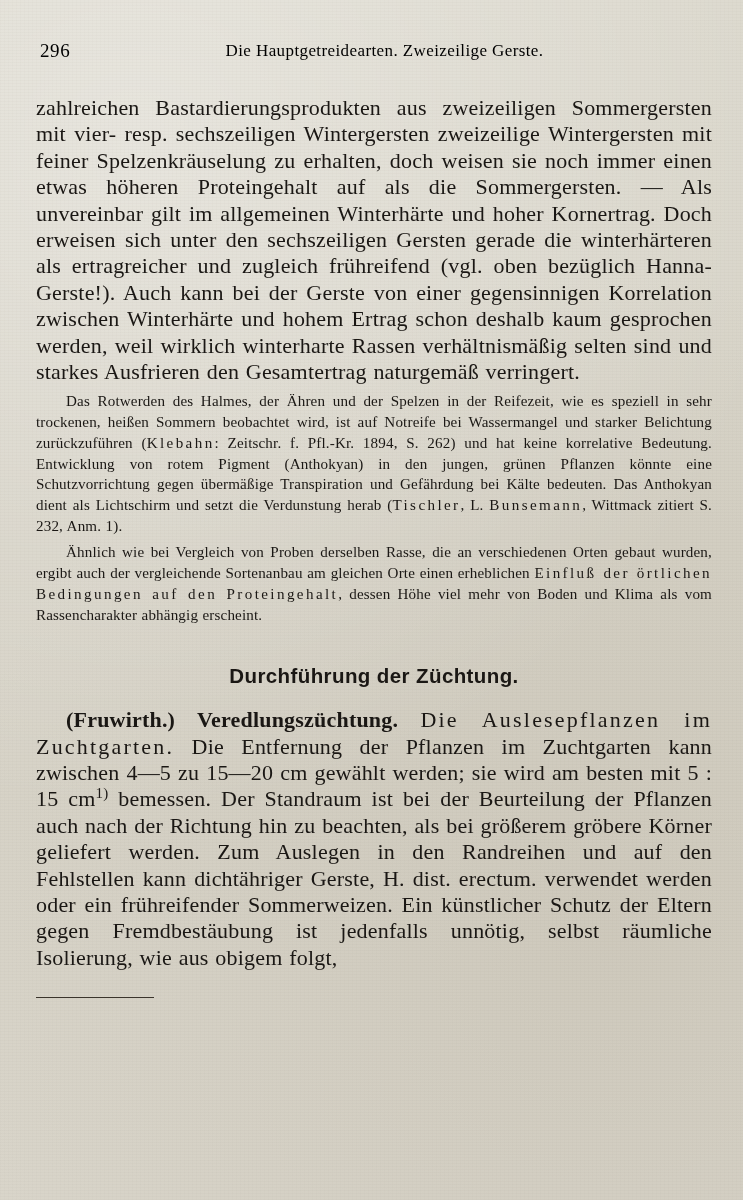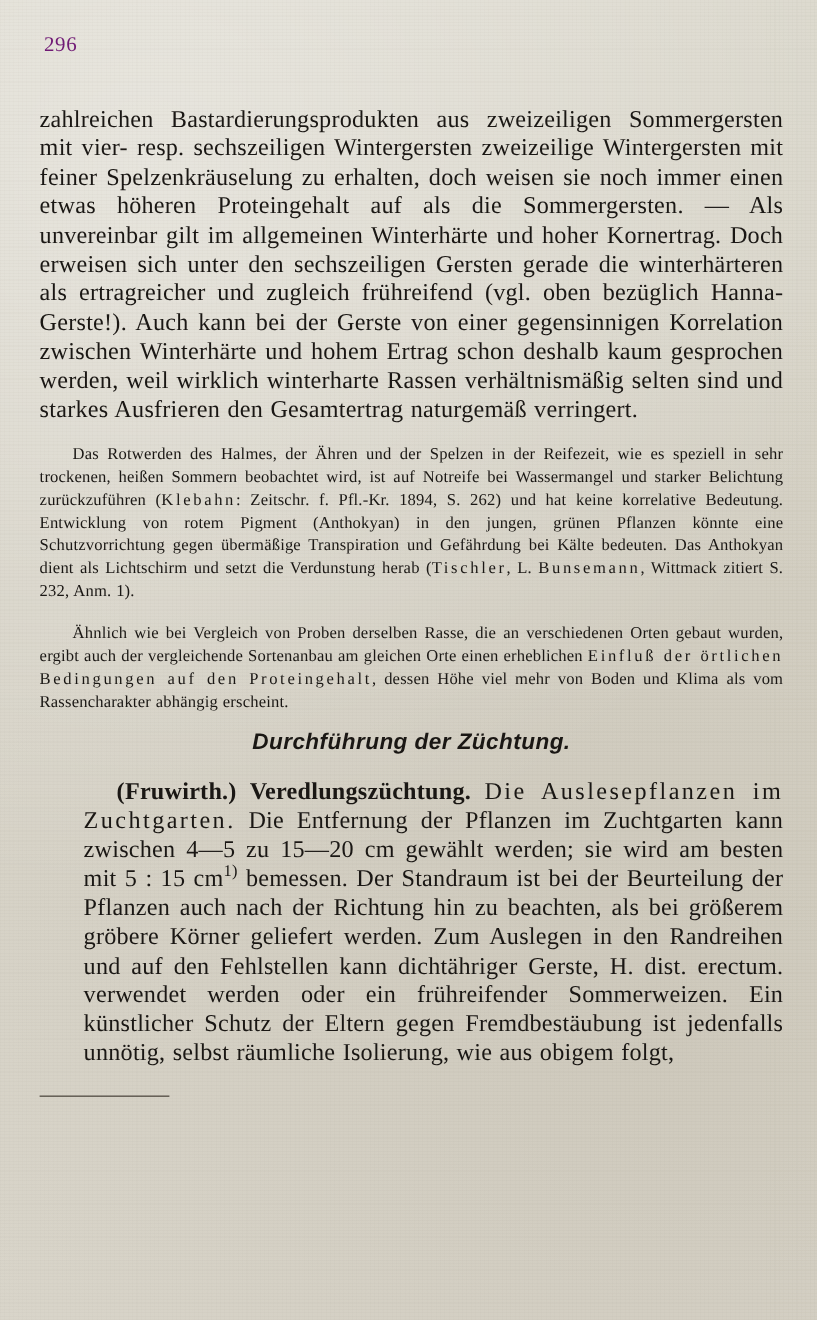--- a/index.html
+++ b/index.html
@@ -32,27 +32,27 @@
       repeating-linear-gradient(0deg, rgba(120,112,96,.10) 0px, rgba(120,112,96,.10) 1px, rgba(255,255,255,0) 1px, rgba(255,255,255,0) 3px),
       repeating-linear-gradient(90deg, rgba(120,112,96,.08) 0px, rgba(120,112,96,.08) 1px, rgba(255,255,255,0) 1px, rgba(255,255,255,0) 4px);
     pointer-events: none;
   }
   .content {
     position: relative;
     padding: 0;
   }
   .running-head {
     position: absolute;
-    top: 30px;
+    top: 40px;
     left: 40px;
     right: 40px;
     height: 26px;
     font-size: 17px;
     letter-spacing: .6px;
-    color: #701a75;
+    color: #000000;
   }
   .folio {
     position: absolute;
     left: 0;
     top: 0;
     font-size: 19px;
   }
   .head-title {
     position: absolute;
     left: 0;
@@ -78,35 +78,34 @@
     font-size: 22px;
     line-height: 26.4px;
     letter-spacing: .2px;
     word-spacing: 1px;
   }
   .p-small {
     font-size: 15.1px;
     line-height: 20.7px;
     letter-spacing: .15px;
     word-spacing: .5px;
-    margin-top: 18px;
+    margin-top: 6px;
   }
   .indent { text-indent: 30px; }
   .sp { letter-spacing: 2.2px; }
   .bold { font-weight: bold; }
   .section-title {
-    margin-top: 14px;
+    margin-top: 39px;
     text-align: center;
     font-family: "Liberation Sans", sans-serif;
     font-weight: bold;
     font-size: 20.5px;
     letter-spacing: .4px;
-    font-style: italic;
   }
-  .after-title { margin-top: 19px; margin-left: 40px; }
+  .after-title { margin-top: 19px; }
   .footnote-rule {
     margin-top: 26px;
     width: 118px;
     height: 0;
     border-top: 1.6px solid #3a342c;
   }
   .footnote {
     margin-top: 11px;
     font-size: 15px;
     line-height: 21px;
@@ -120,20 +119,21 @@
 </head>
 <body>
 
 <div class="page"></div>
 <div class="grain"></div>
 
 <div class="content">
 
   <div class="running-head">
     <span class="folio">296</span>
+    <span class="head-title">Die Hauptgetreidearten. Zweizeilige Gerste.</span>
   </div>
 
   <div class="body-col">
 
     <p class="p-main">zahlreichen Bastardierungsprodukten aus zweizeiligen Sommergersten mit vier- resp. sechszeiligen Wintergersten zweizeilige Wintergersten mit feiner Spelzenkräuselung zu erhalten, doch weisen sie noch immer einen etwas höheren Proteingehalt auf als die Sommergersten. — Als unvereinbar gilt im allgemeinen Winterhärte und hoher Kornertrag. Doch erweisen sich unter den sechszeiligen Gersten gerade die winterhärteren als ertragreicher und zugleich frühreifend (vgl. oben bezüglich Hanna-Gerste!). Auch kann bei der Gerste von einer gegensinnigen Korrelation zwischen Winterhärte und hohem Ertrag schon deshalb kaum gesprochen werden, weil wirklich winterharte Rassen verhältnismäßig selten sind und starkes Ausfrieren den Gesamtertrag naturgemäß verringert.</p>
 
     <p class="p-small indent"><span>Das Rotwerden des Halmes, der Ähren und der Spelzen in der Reifezeit, wie es speziell in sehr trockenen, heißen Sommern beobachtet wird, ist auf Notreife bei Wassermangel und starker Belichtung zurückzuführen (</span><span class="tracked">Klebahn</span><span>: Zeitschr. f. Pfl.-Kr. 1894, S. 262) und hat keine korrelative Bedeutung. Entwicklung von rotem Pigment (Anthokyan) in den jungen, grünen Pflanzen könnte eine Schutzvorrichtung gegen übermäßige Transpiration und Gefährdung bei Kälte bedeuten. Das Anthokyan dient als Lichtschirm und setzt die Verdunstung herab (</span><span class="tracked">Tischler</span><span>, L. </span><span class="tracked">Bunsemann</span><span>, Wittmack zitiert S. 232, Anm. 1).</span></p>
 
     <p class="p-small indent"><span>Ähnlich wie bei Vergleich von Proben derselben Rasse, die an verschiedenen Orten gebaut wurden, ergibt auch der vergleichende Sortenanbau am gleichen Orte einen erheblichen </span><span class="tracked">Einfluß der örtlichen Bedingungen auf den Proteingehalt</span><span>, dessen Höhe viel mehr von Boden und Klima als vom Rassencharakter abhängig erscheint.</span></p>
 

